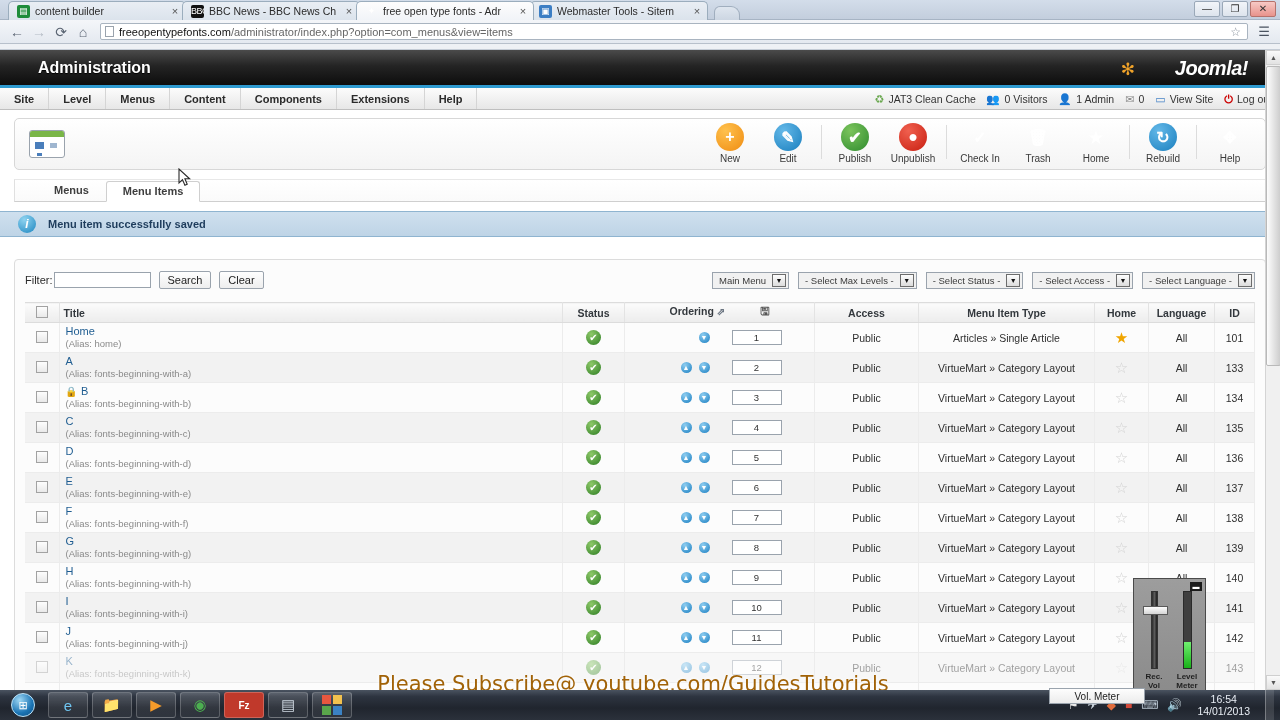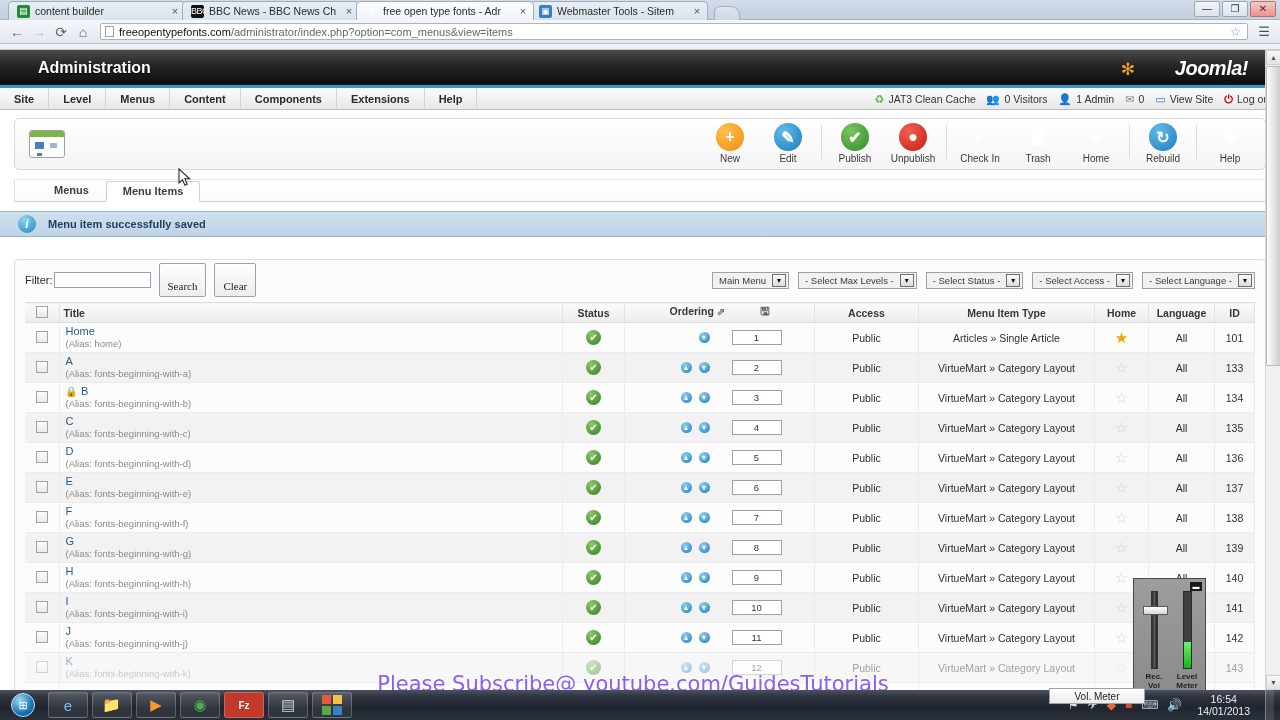--- a/index.html
+++ b/index.html
@@ -241,24 +241,24 @@
     padding: 9px 10px 0 10px;
   }
   .filterrow { display: flex; align-items: center; height: 22px; }
   .filterrow .flabel { font-size: 11px; color: #2b2b2b; }
   .filterrow input.finput {
     width: 97px; height: 16px; margin-left: 1px;
     border: 1px solid #9aa3ad; font-size: 11px; padding: 0 3px;
     background: #fff;
   }
   .btnlite {
-    height: 18px; margin-left: 8px; padding: 16px 8px;
+    height: 18px; margin-left: 8px; padding: 0 8px;
     border: 1px solid #9aa3ad; background: linear-gradient(#fefefe, #eeeeee);
     font-size: 11px; color: #222; border-radius: 2px; cursor: pointer;
-    font-family: Liberation Serif, serif;
+    font-family: Liberation Sans, sans-serif;
   }
   .filters-right { margin-left: auto; display: flex; gap: 9px; align-items: center; }
   .sel {
     height: 17px; border: 1px solid #9aa3ad; background: #f1f1f1;
     display: flex; align-items: center; font-size: 9.5px; color: #3a3a3a;
     padding-left: 6px;
   }
   .sel .caret {
     width: 14px; height: 13px; margin: 0 2px 0 6px;
     border: 1px solid #6c6c6c; background: linear-gradient(#fdfdfd,#dcdcdc);
@@ -374,21 +374,21 @@
   }
   .lm-label {
     margin-top: 3px; text-align: center; font-size: 8px; color: #1f1f1f;
     line-height: 9px; font-weight: bold;
   }
 
   
   .subscribe {
     position: absolute; left: 0; top: 672px; width: 1266px;
     text-align: center; z-index: 45;
-    font-size: 21px; color: #8b5cf6;
+    font-size: 21px; color: #a16207;
     font-family: "DejaVu Sans", sans-serif;
     text-shadow: 0 0 4px rgba(255,255,255,.95), 0 0 8px rgba(255,255,255,.9);
   }
 
   
   .taskbar {
     position: absolute; left: 0; bottom: 0; width: 1280px; height: 30px;
     background: linear-gradient(#4a5360 0%, #2d3440 22%, #20252e 60%, #2b313b 100%);
     display: flex; align-items: center; z-index: 50;
   }

